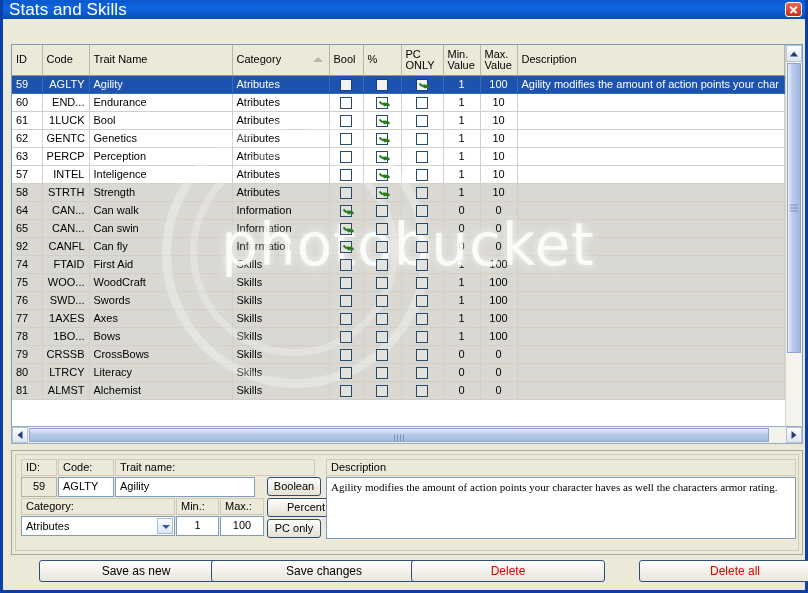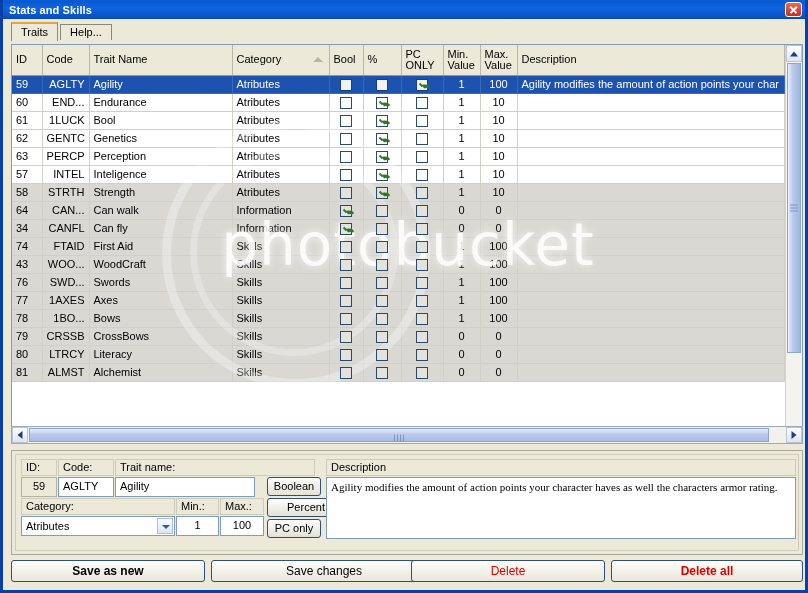--- a/index.html
+++ b/index.html
@@ -4,21 +4,21 @@
 <style>
   html,body{margin:0;padding:0;background:#fff;}
   body{width:808px;height:593px;overflow:hidden;font-family:"Liberation Sans","DejaVu Sans",sans-serif;font-size:11px;color:#000;}
 
   .window{position:absolute;left:0;top:0;width:808px;height:593px;box-sizing:border-box;
           background:#ece9d8;border:3px solid #0a3fa8;border-top:none;}
 
   
   .titlebar{height:19px;background:linear-gradient(to bottom,#0b5fd6 0%,#0a58cf 8%,#0e65e0 40%,#0a51c0 92%,#0c49ab 100%);
             display:flex;align-items:center;padding:0 2px 0 6px;}
-  .titlebar .ttl{color:#fff;font-weight:bold;font-size:11px;letter-spacing:.1px;flex:1;}
+  .titlebar .ttl{color:#fff;font-weight:normal;font-size:17px;letter-spacing:.1px;flex:1;}
   .closebtn{width:17px;height:15px;background:linear-gradient(to bottom,#e8695a,#cc2a18);
             border:1px solid #fff;border-radius:3px;position:relative;box-sizing:border-box;margin-right:1px;}
   .closebtn:before,.closebtn:after{content:"";position:absolute;left:3px;top:6px;width:9px;height:1.6px;background:#fff;}
   .closebtn:before{transform:rotate(45deg);}
   .closebtn:after{transform:rotate(-45deg);}
 
   
   .tabstrip{position:relative;height:21px;padding-left:8px;padding-top:3px;box-sizing:border-box;background:#ece9d8;}
   .tab{display:inline-block;height:18px;line-height:17px;padding:0 9px;box-sizing:border-box;
        border:1px solid #8b8878;border-bottom:none;background:#ece9d8;font-size:11px;vertical-align:top;}
@@ -113,36 +113,33 @@
              background:linear-gradient(to bottom,#fbfcfe,#dbe5f5);border:1px solid #a9bcd8;box-sizing:border-box;}
   .combo .ar:after{content:"";position:absolute;left:4px;top:6px;width:0;height:0;
              border-left:4px solid transparent;border-right:4px solid transparent;border-top:4px solid #2f5c9e;}
   .descbox{position:absolute;box-sizing:border-box;border:1px solid #7f9db9;background:#fff;
            font-size:11px;padding:2px 4px;line-height:14px;font-family:Liberation Serif, serif;}
 
   
   .footer{position:absolute;left:8px;top:560px;width:792px;height:24px;}
   .fbtn{position:absolute;top:0;height:22px;box-sizing:border-box;border:1px solid #2f4f7a;border-radius:3px;
         background:linear-gradient(to bottom,#fdfdfd,#e9e6d9);font-size:12px;text-align:center;line-height:20px;}
-  .bold{font-weight:bold;}
+  .bold{font-weight:normal;margin-left:28px;}
   .red{color:#e00000;}
 </style>
 </head>
 <body>
 
 <div class="window">
 
   <div class="titlebar">
     <div class="ttl">Stats and Skills</div>
     <div class="closebtn"></div>
   </div>
 
-  <div class="tabstrip">
-    <span class="tab active"><span>Traits</span></span><span class="tab inactive"><span>Help...</span></span>
-  </div>
 
   <div class="gridwrap">
     <div class="gridinner">
       <div class="watermark">
         <div class="wm-ring"></div>
         <div class="wm-ring2"></div>
         <div class="wm-text">photobucket</div>
       </div>
       <table class="grid">
         <thead>
@@ -301,21 +298,39 @@
                 <span class="cb"></span>
               </td>
               <td class="c-pc">
                 <span class="cb"></span>
               </td>
               <td class="c-min">0</td>
               <td class="c-max">0</td>
               <td class="c-desc"></td>
             </tr>
             <tr class="r-gray">
-              <td class="c-id">34</td>
+              <td class="c-id">65</td>
+              <td class="c-code">CAN...</td>
+              <td class="c-name">Can swin</td>
+              <td class="c-cat">Information</td>
+              <td class="c-bool">
+                <span class="cb on"></span>
+              </td>
+              <td class="c-pct">
+                <span class="cb"></span>
+              </td>
+              <td class="c-pc">
+                <span class="cb"></span>
+              </td>
+              <td class="c-min">0</td>
+              <td class="c-max">0</td>
+              <td class="c-desc"></td>
+            </tr>
+            <tr class="r-gray">
+              <td class="c-id">92</td>
               <td class="c-code">CANFL</td>
               <td class="c-name">Can fly</td>
               <td class="c-cat">Information</td>
               <td class="c-bool">
                 <span class="cb on"></span>
               </td>
               <td class="c-pct">
                 <span class="cb"></span>
               </td>
               <td class="c-pc">
@@ -337,21 +352,21 @@
                 <span class="cb"></span>
               </td>
               <td class="c-pc">
                 <span class="cb"></span>
               </td>
               <td class="c-min">1</td>
               <td class="c-max">100</td>
               <td class="c-desc"></td>
             </tr>
             <tr class="r-gray">
-              <td class="c-id">43</td>
+              <td class="c-id">75</td>
               <td class="c-code">WOO...</td>
               <td class="c-name">WoodCraft</td>
               <td class="c-cat">Skills</td>
               <td class="c-bool">
                 <span class="cb"></span>
               </td>
               <td class="c-pct">
                 <span class="cb"></span>
               </td>
               <td class="c-pc">

